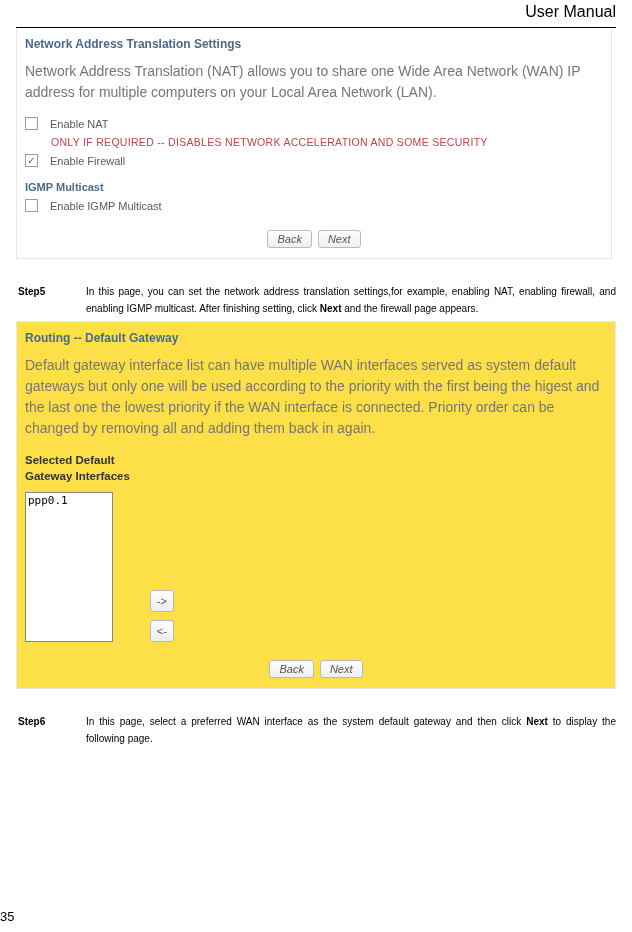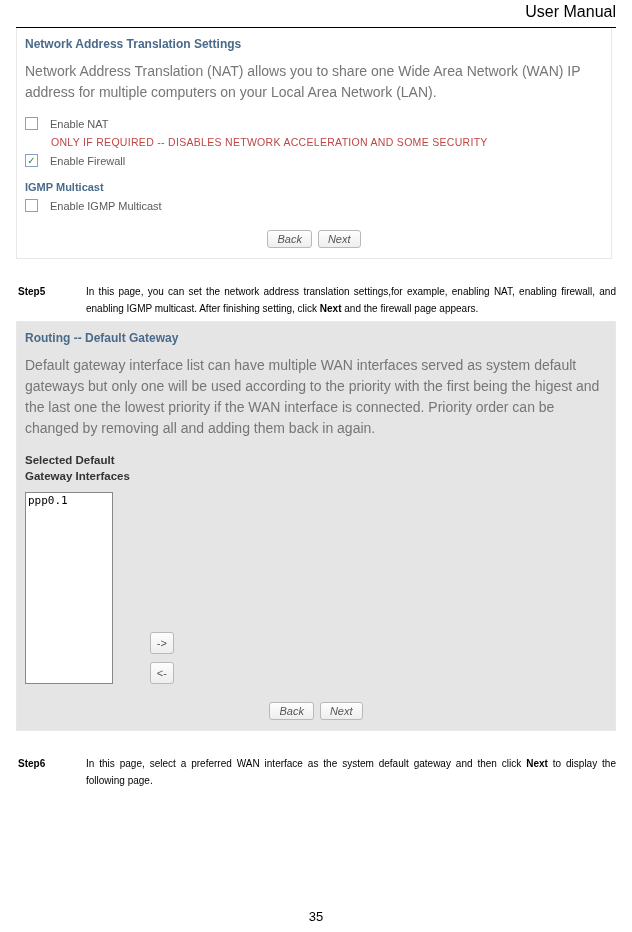--- a/index.html
+++ b/index.html
@@ -97,40 +97,40 @@
     .step-text {
       flex: 1;
       text-align: justify;
     }
     .bold { font-weight: bold; }
 
     
     .gw-panel {
       margin: -2px 16px 10px 16px;
       border: 1px solid #e8e8e8;
-      background: #e5e5e5;
+      background: #fde047;
       padding: 6px 8px 10px 8px;
     }
     .cols {
       display: flex;
       align-items: flex-end;
       gap: 20px;
       margin-top: 10px;
     }
     .col-label {
       font-weight: bold;
       color: #333;
       font-size: 11.5px;
       line-height: 1.35;
       margin-bottom: 8px;
     }
     .listbox {
       border: 1px solid #888;
       width: 88px;
-      height: 192px;
+      height: 150px;
       font-family: monospace;
       font-size: 11px;
       padding: 1px 2px;
       color: #000;
       background: #fff;
     }
     .arrow-col {
       display: flex;
       flex-direction: column;
       gap: 8px;
@@ -146,21 +146,20 @@
       color: #555;
       display: flex;
       align-items: center;
       justify-content: center;
     }
     .page-number {
       position: absolute;
       bottom: 8px;
       left: 0;
       right: 0;
-      text-align: center;
       font-size: 13px;
     }
   </style>
 </head>
 <body>
 
 <div class="header-title">User Manual</div>
 
 <div class="panel">
   <div class="panel-title">Network Address Translation Settings</div>

